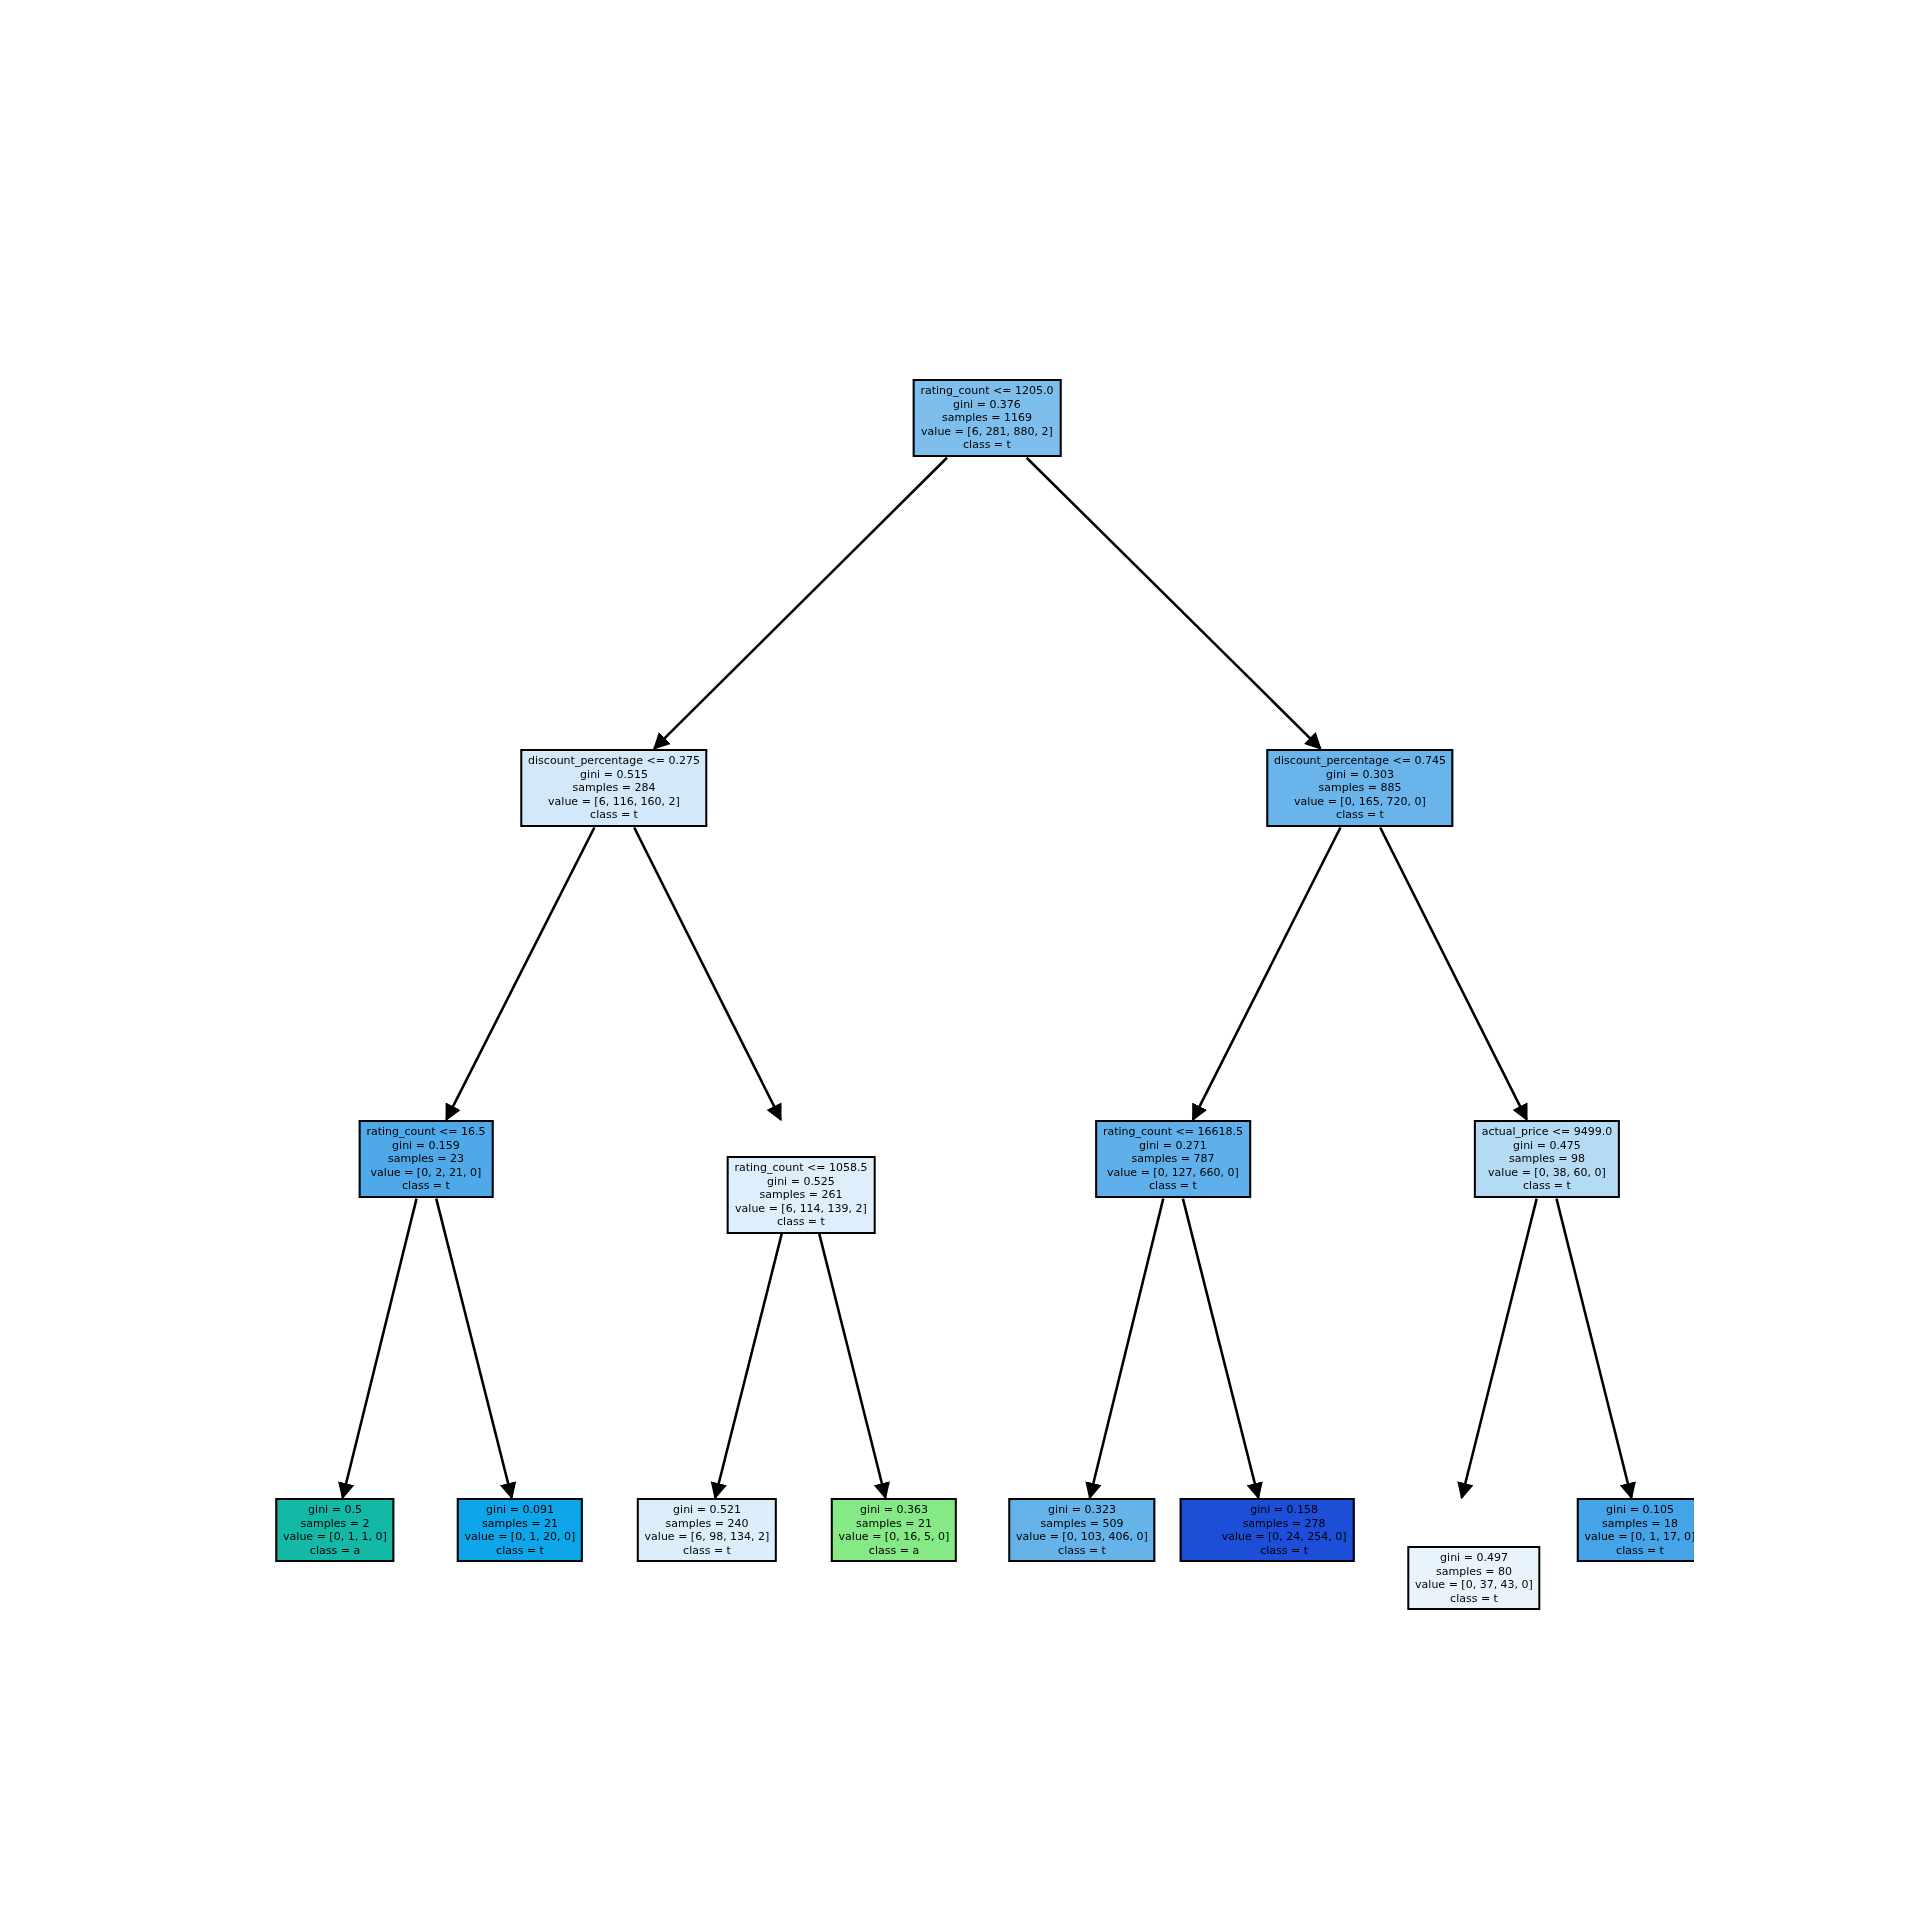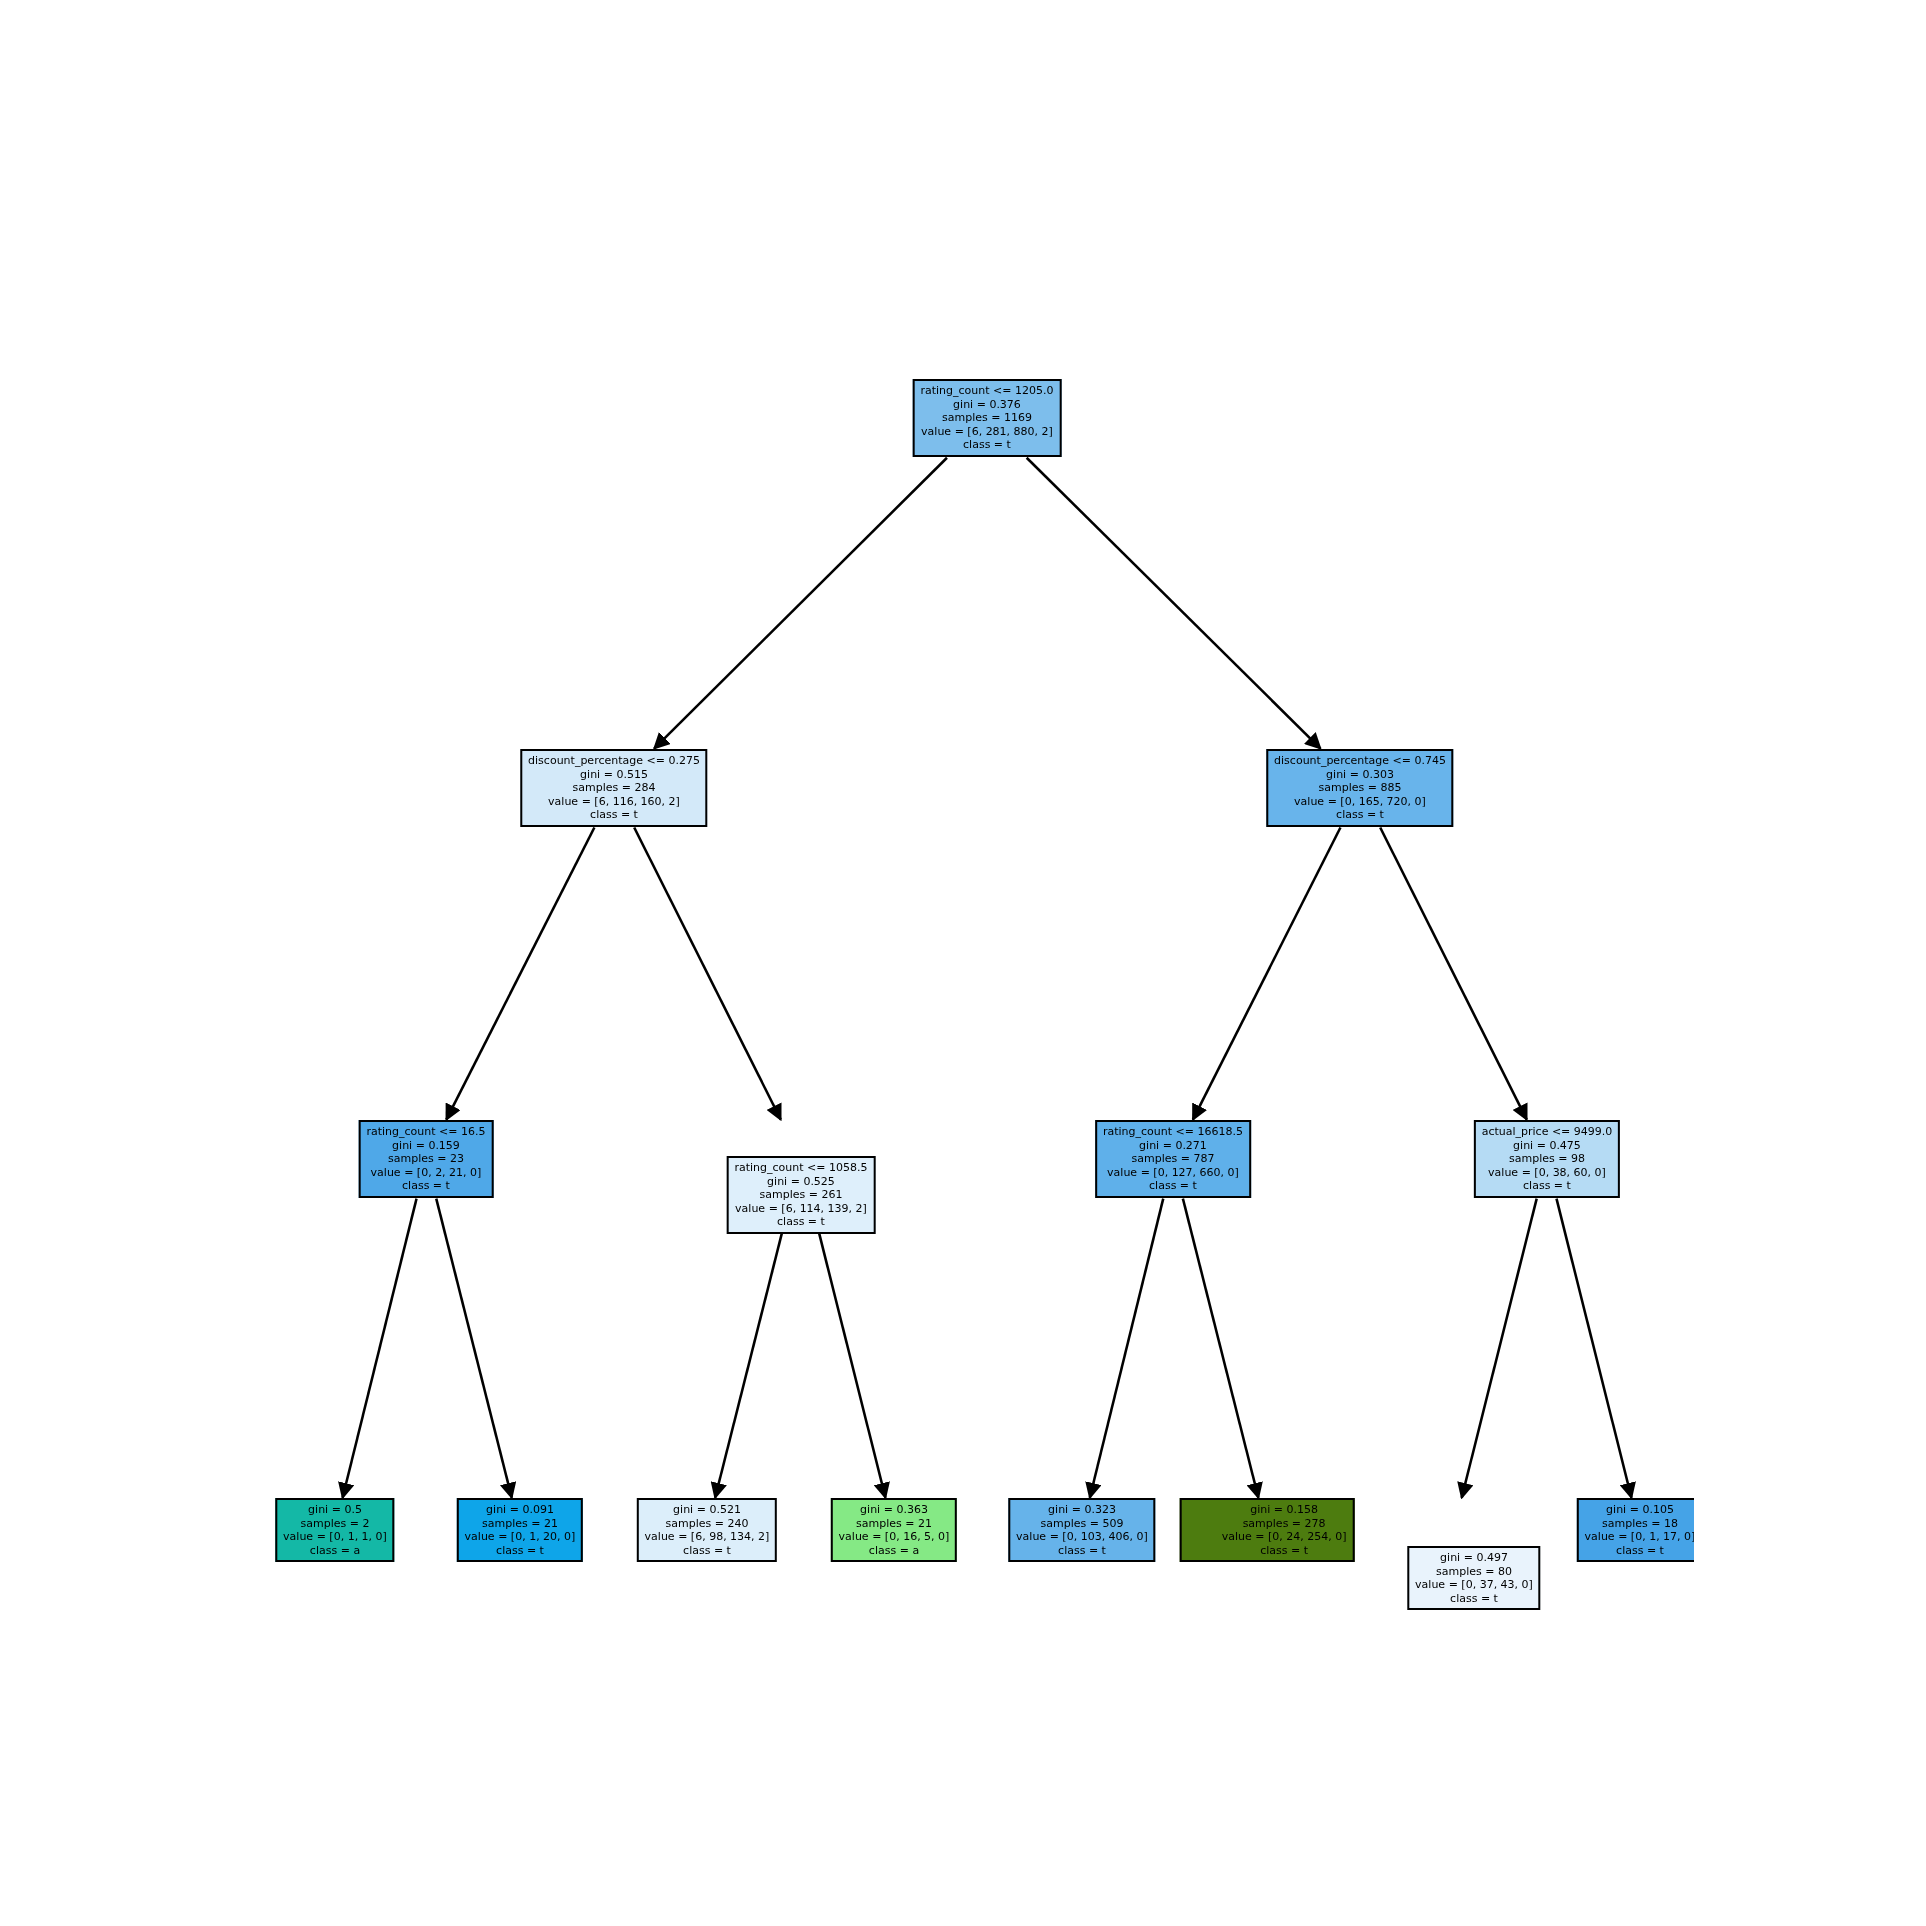--- a/index.html
+++ b/index.html
@@ -149,21 +149,21 @@
     <div>class = a</div>
   </div>
 
   <div class="node" id="n11" style="left: 1082px; top: 1498px; background-color: rgb(102, 179, 234);">
     <div>gini = 0.323</div>
     <div>samples = 509</div>
     <div>value = [0, 103, 406, 0]</div>
     <div>class = t</div>
   </div>
 
-  <div class="node" id="n12" style="left: 1267px; top: 1498px; background-color: #4d7c0f; padding-left: 40px;">
+  <div class="node" id="n12" style="left: 1267px; top: 1498px; background-color: #1d4ed8; padding-left: 40px;">
     <div>gini = 0.158</div>
     <div>samples = 278</div>
     <div>value = [0, 24, 254, 0]</div>
     <div>class = t</div>
   </div>
 
   <div class="node" id="n13" style="left: 1454px; top: 1546px; background-color: rgb(233, 243, 252); margin-left: 20px;">
     <div>gini = 0.497</div>
     <div>samples = 80</div>
     <div>value = [0, 37, 43, 0]</div>

